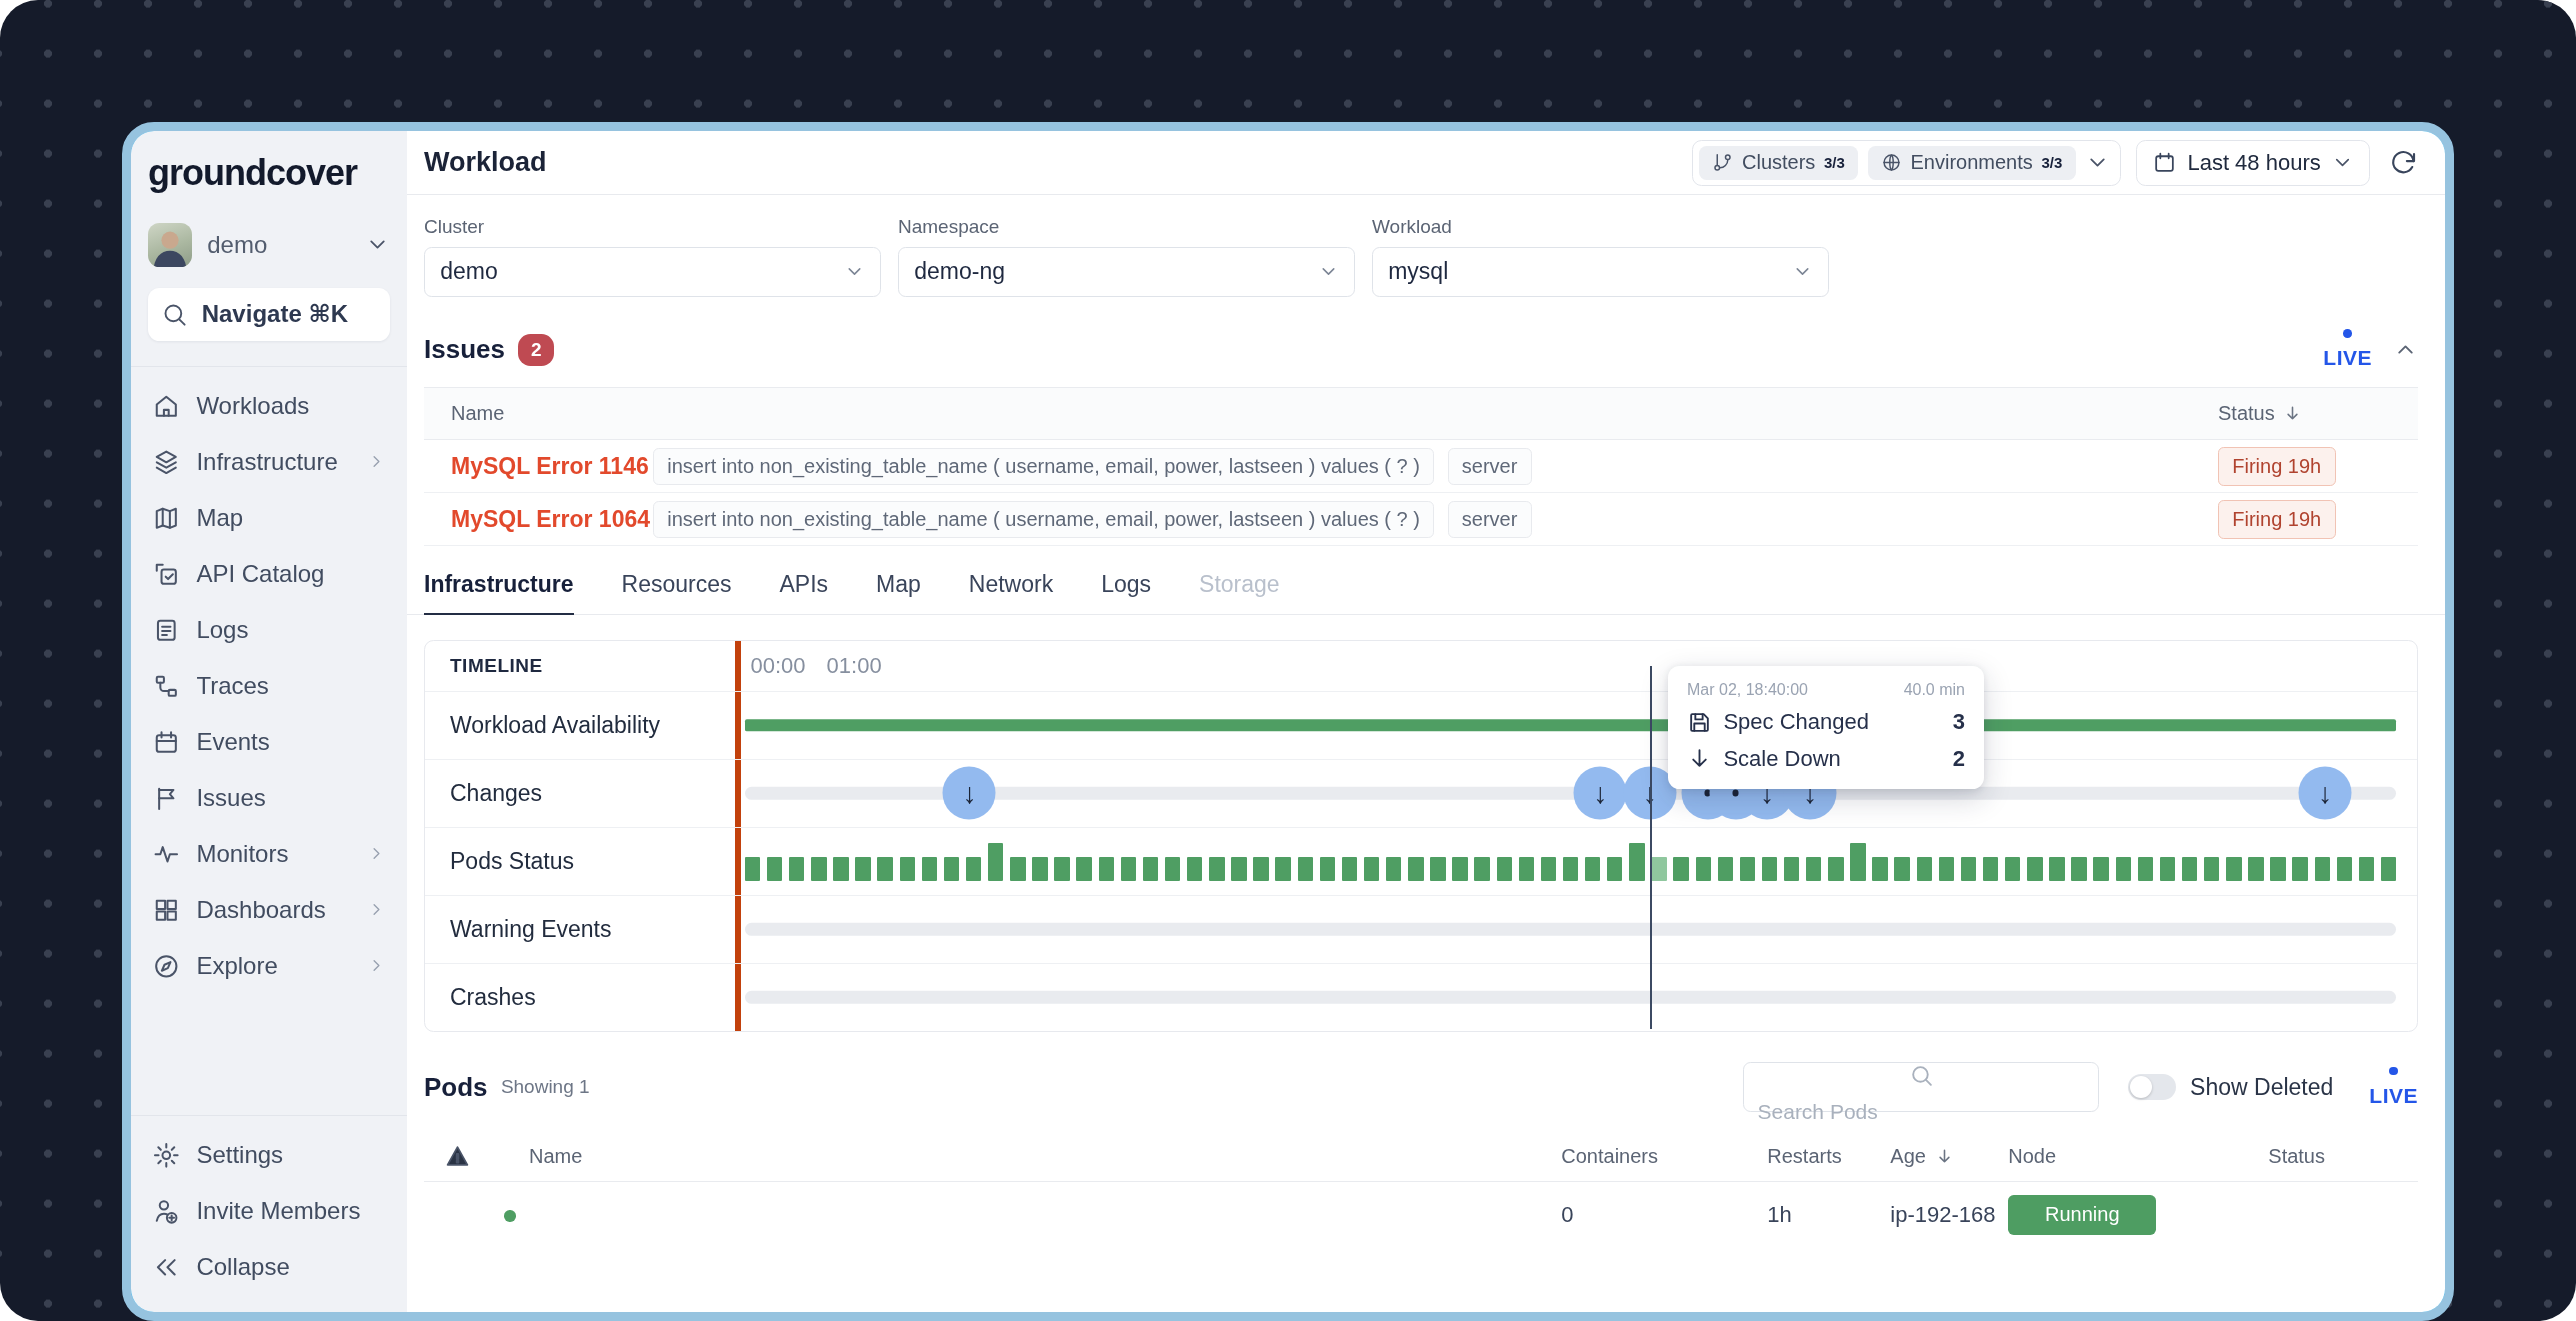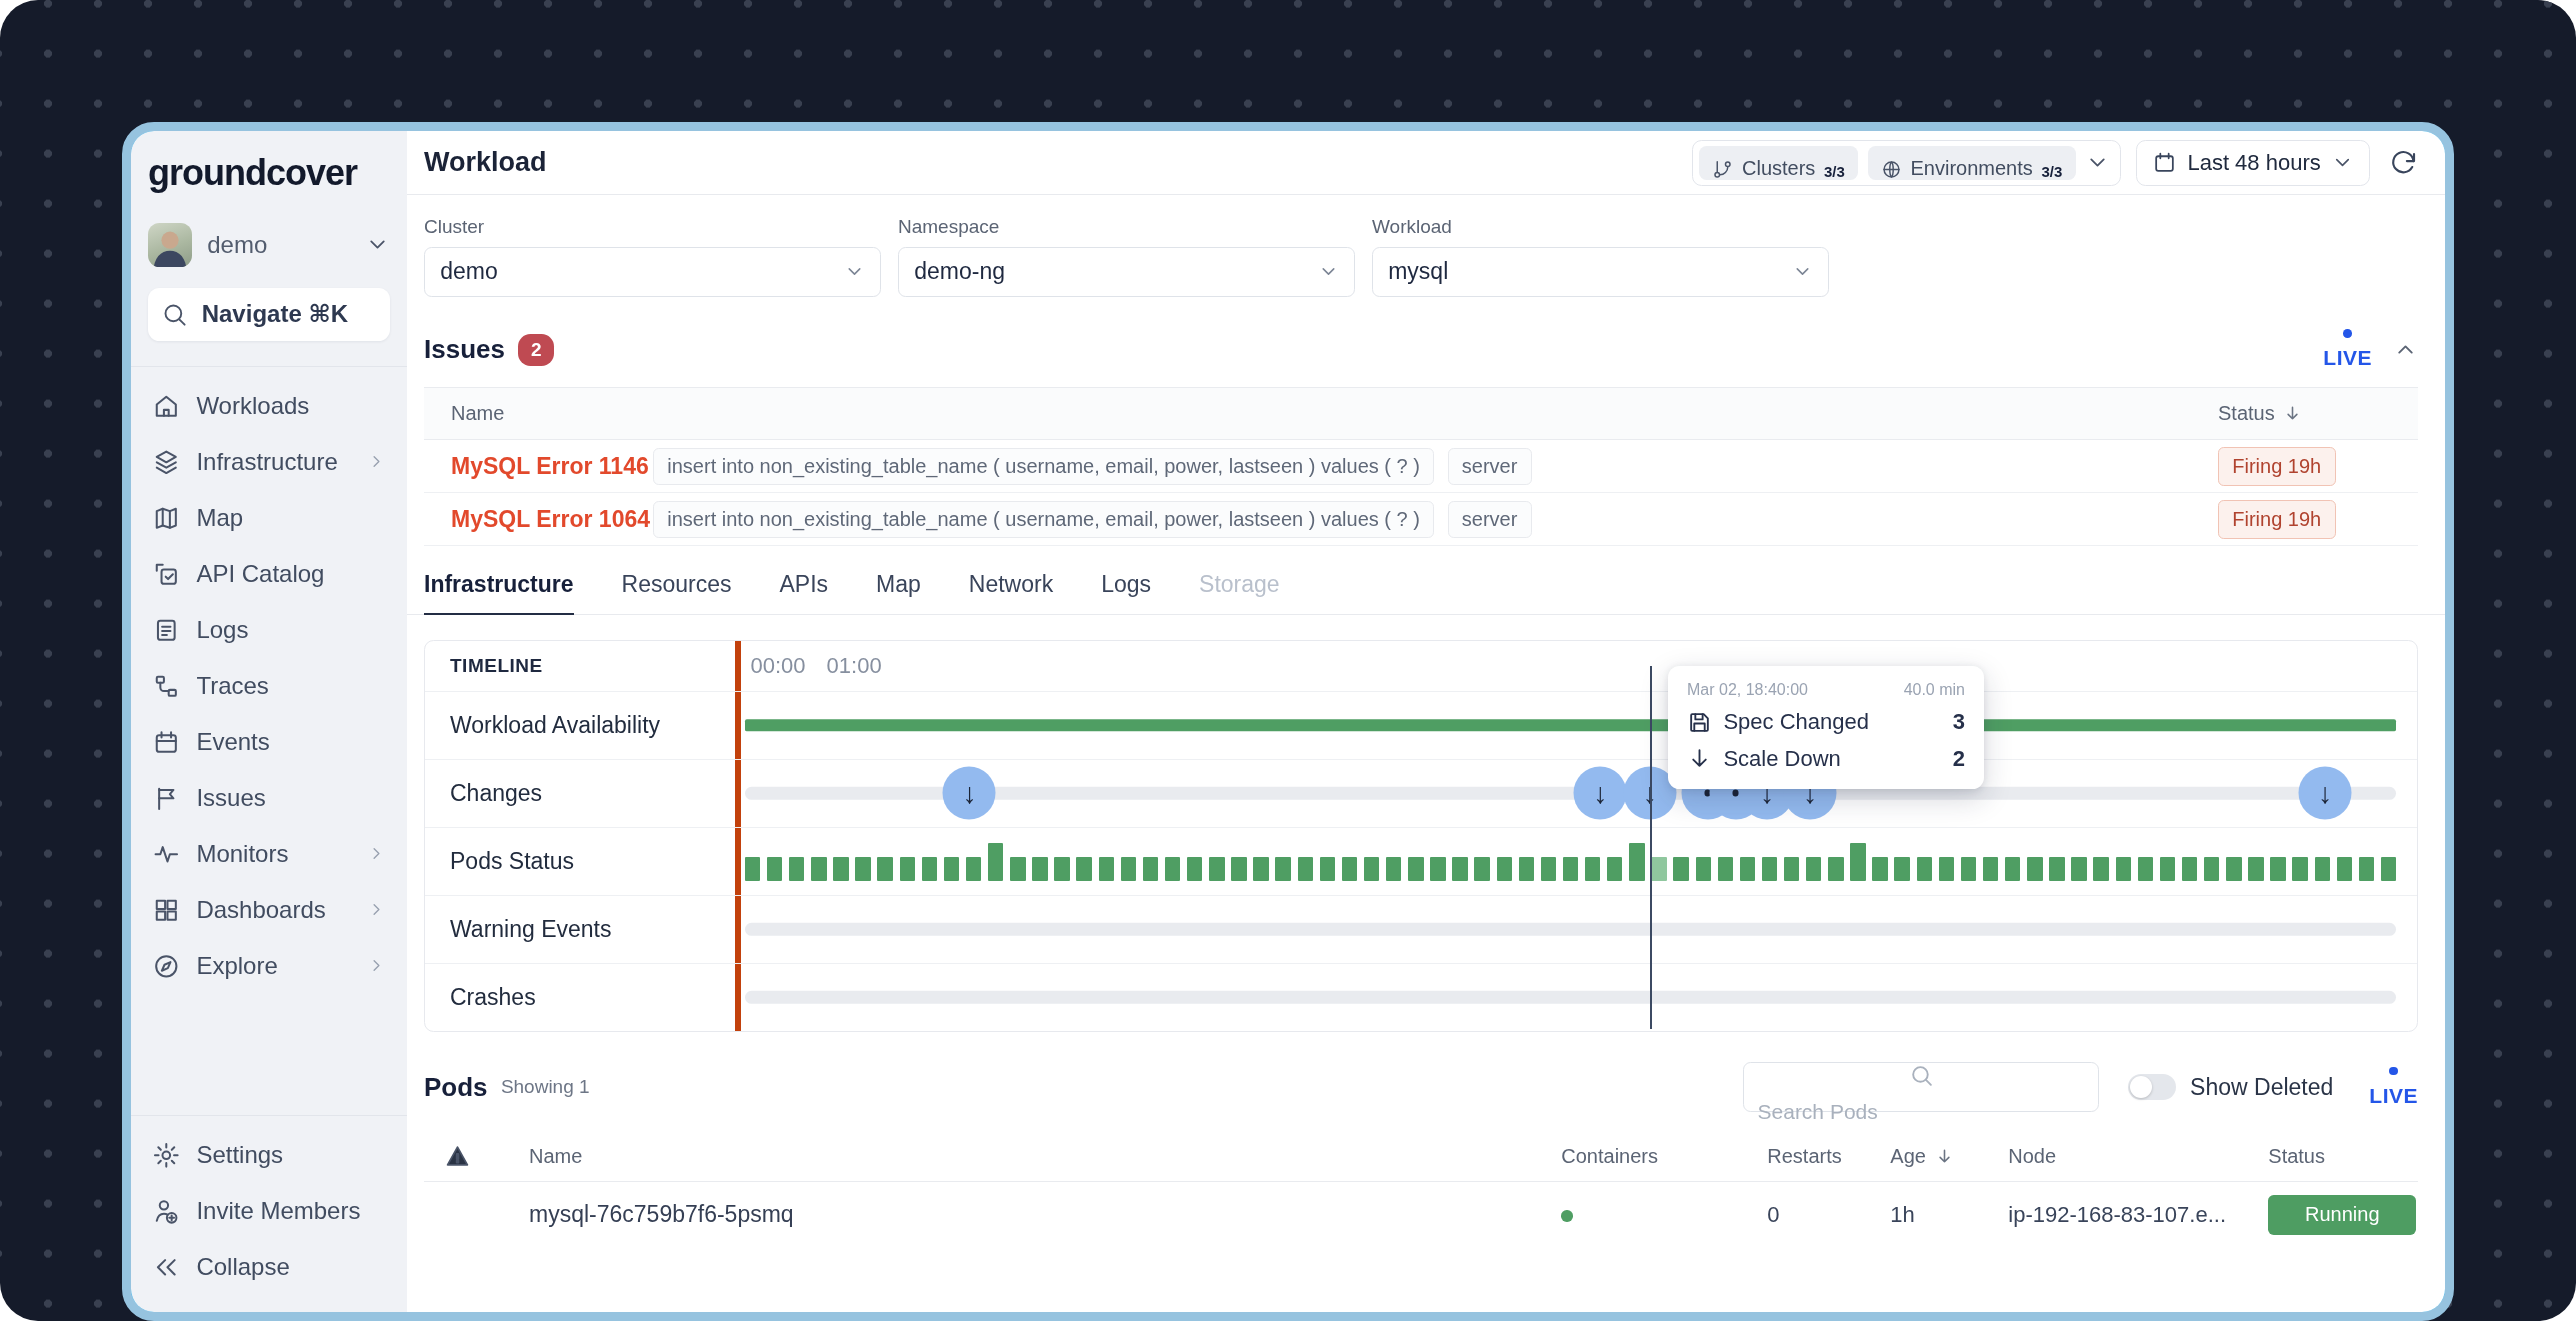--- a/index.html
+++ b/index.html
@@ -21,21 +21,21 @@
   .nav-item .lbl{flex:1;}
   .icn{flex:none;display:inline-flex;align-items:center;justify-content:center;}
   .icn svg{stroke:#4a5468;fill:none;stroke-width:1.7;stroke-linecap:round;stroke-linejoin:round;}
   .chev-r svg{stroke:#98a0af;}
   .side-spacer{flex:1;}
   
   .main{position:absolute;left:276px;right:0;top:0;bottom:0;background:#fff;overflow:hidden;}
   .topbar{height:63px;display:flex;align-items:center;padding:0 27px 0 17px;border-bottom:1px solid #e8eaee;}
   .page-title{font-size:27px;font-weight:700;color:#1b2337;flex:1;}
   .scope-box{display:flex;align-items:center;gap:9.5px;border:1px solid #e2e5eb;border-radius:9.5px;height:46px;padding:0 9.5px 0 5.7px;box-sizing:border-box;}
-  .scope-pill{background:#edeff3;border-radius:7.6px;height:34px;display:flex;align-items:flex-end;gap:8.6px;padding:0 13.3px;}
+  .scope-pill{background:#edeff3;border-radius:7.6px;height:34px;display:flex;align-items:center;gap:8.6px;padding:0 13.3px;}
   .scope-pill .sp-label{font-size:20px;color:#424d60;}
   .scope-pill .sp-count{font-size:15px;font-weight:700;color:#17203a;}
   .time-box{margin-left:15.2px;display:flex;align-items:center;gap:10.5px;border:1px solid #e2e5eb;border-radius:9.5px;height:46px;padding:0 15.2px;box-sizing:border-box;font-size:22px;color:#202a3e;}
   .refresh{margin-left:19px;}
   
   .filters{display:flex;gap:17px;padding:21px 27px 27px 17px;}
   .filter{width:457px;}
   .filter-label{font-size:19px;color:#5b6474;margin-bottom:8.6px;}
   .select{height:50px;border:1px solid #dfe3e9;border-radius:7.6px;display:flex;align-items:center;padding:0 15.2px;box-sizing:border-box;font-size:23px;color:#1f2940;}
   .select .val{flex:1;}
@@ -670,21 +670,20 @@
                   <path d="M12 5v13M7 13l5 5 5-5"></path>
                 </svg>
               </span>
           </div>
           <div>Node</div>
           <div>Status</div>
         </div>
 
         <div class="pods-grid pods-row">
           <div class="c-warn"></div>
-          <div class="c-pname pod-name">mysql-76c759b7f6-5psmq</div>
           <div><span class="cdot"></span></div>
           <div>0</div>
           <div>1h</div>
           <div class="node-cell">ip-192-168-83-107.e...</div>
           <div><span class="running">Running</span></div>
         </div>
       </div>
 
     </div>
   </div>

